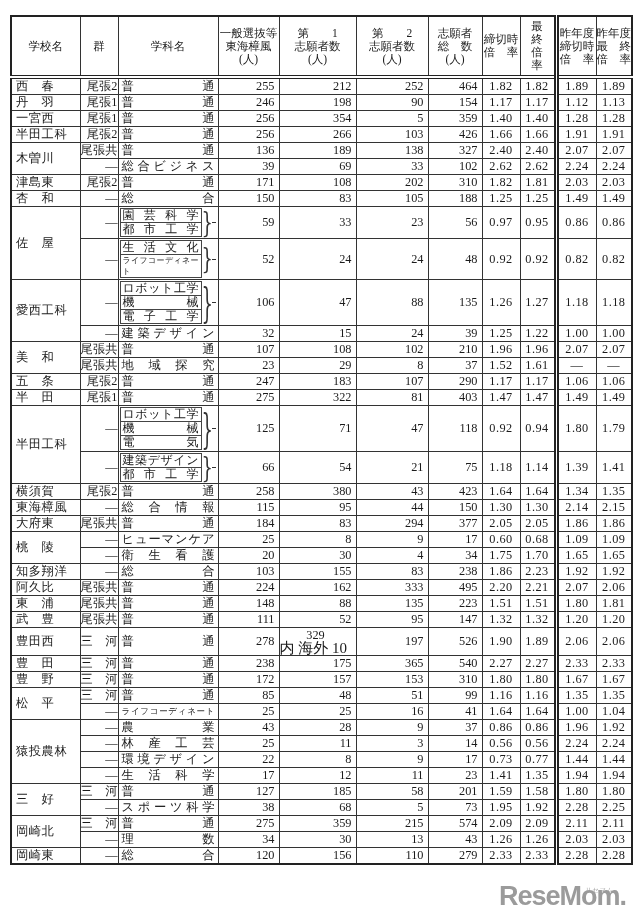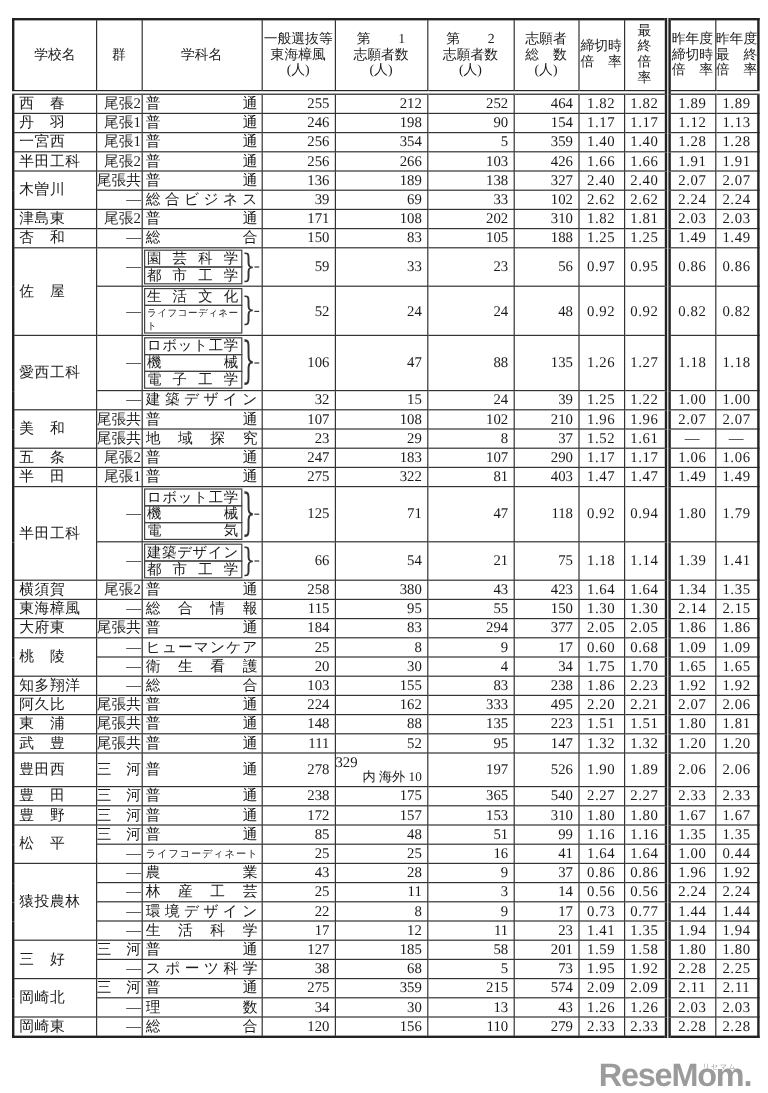--- a/index.html
+++ b/index.html
@@ -16,22 +16,22 @@
     border-bottom:4px double #222;font-weight:normal;
     font-size:11.5px;line-height:13px;padding:3px 0;text-align:center;
     vertical-align:middle;background:#fff;
   }
   tbody td{font-size:12.3px;line-height:15px;height:16px;padding:0;vertical-align:middle;}
 
   .c-school{padding-left:4px;}
   .school-name{display:block;letter-spacing:0.5px;}
   .c-group{text-align:right;}
   .c-num{text-align:right;padding-right:4px;}
-  .c-num .main{line-height:14px;text-align:left;}
-  .c-num .sub{line-height:13px;font-size:11px;text-align:right;}
+  .c-num .main{line-height:14px;text-align:center;}
+  .c-num .sub{line-height:13px;font-size:15px;text-align:left;}
   .c-ratio{text-align:center;letter-spacing:0.5px;}
   .col-prev{border-left:5px double #222;}
 
   .jfy{display:block;text-align:justify;text-align-last:justify;padding:0 3px;}
   .dept-label.small{font-size:8.5px;}
 
   .dept-boxed{display:flex;align-items:center;padding:1px 0 1px 1px;}
   .boxes{width:82px;}
   .dbox{
     border:1px solid #444;line-height:13px;padding:0 2px;font-size:12px;
@@ -474,21 +474,21 @@
         <tr>
           <td class="c-school" rowspan="1">
             <span class="school-name">東海樟風</span>
           </td>
           <td class="c-group">—</td>
           <td class="c-dept">
             <span class="dept-label jfy">総合情報</span>
           </td>
           <td class="c-num">115</td>
           <td class="c-num">95</td>
-          <td class="c-num">55</td>
+          <td class="c-num">44</td>
           <td class="c-num">150</td>
           <td class="c-ratio">1.30</td>
           <td class="c-ratio">1.30</td>
           <td class="c-ratio col-prev">2.14</td>
           <td class="c-ratio">2.15</td>
         </tr>
         <tr>
           <td class="c-school" rowspan="1">
             <span class="school-name">大府東</span>
           </td>
@@ -680,21 +680,21 @@
           <td class="c-dept">
             <span class="dept-label jfy small">ライフコーディネート</span>
           </td>
           <td class="c-num">25</td>
           <td class="c-num">25</td>
           <td class="c-num">16</td>
           <td class="c-num">41</td>
           <td class="c-ratio">1.64</td>
           <td class="c-ratio">1.64</td>
           <td class="c-ratio col-prev">1.00</td>
-          <td class="c-ratio">0.44</td>
+          <td class="c-ratio">1.04</td>
         </tr>
         <tr>
           <td class="c-school" rowspan="4">
             <span class="school-name">猿投農林</span>
           </td>
           <td class="c-group">—</td>
           <td class="c-dept">
             <span class="dept-label jfy">農業</span>
           </td>
           <td class="c-num">43</td>

